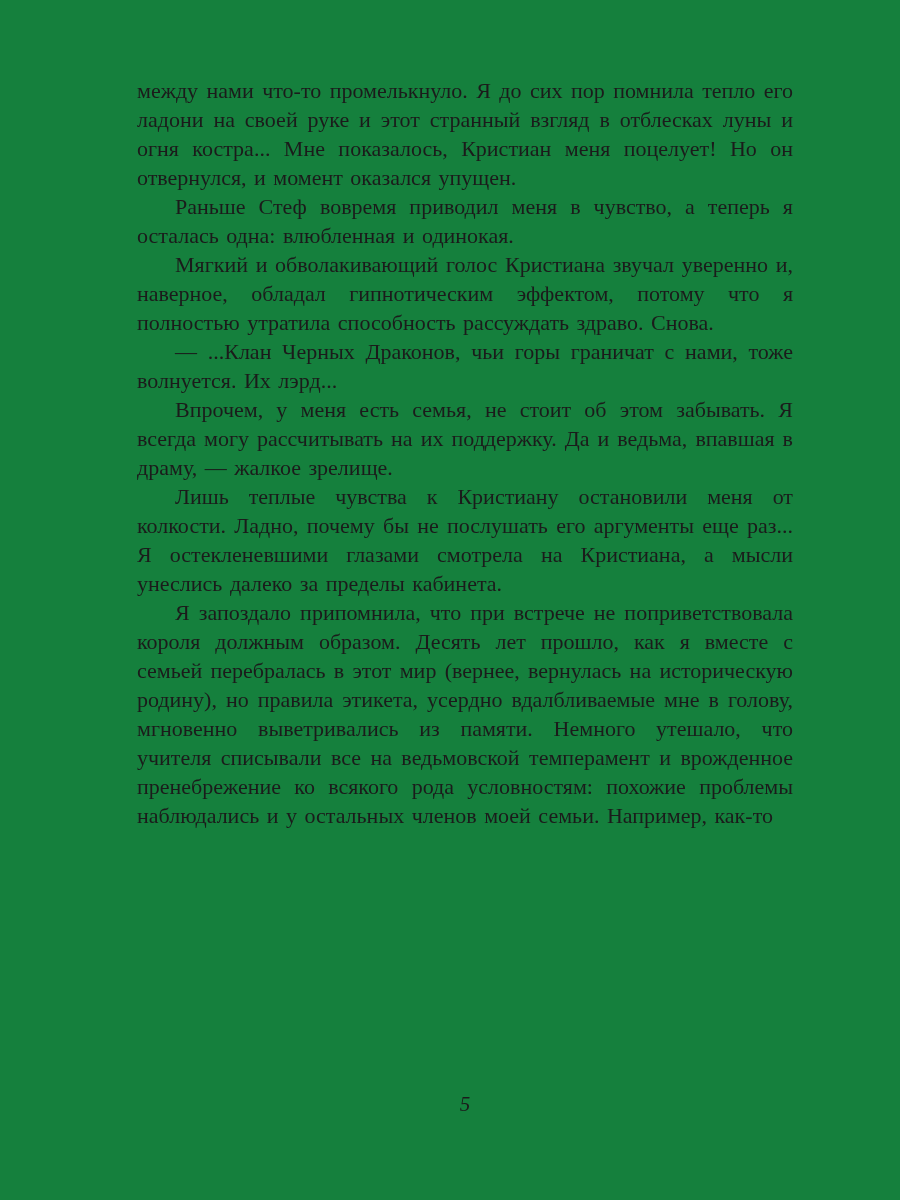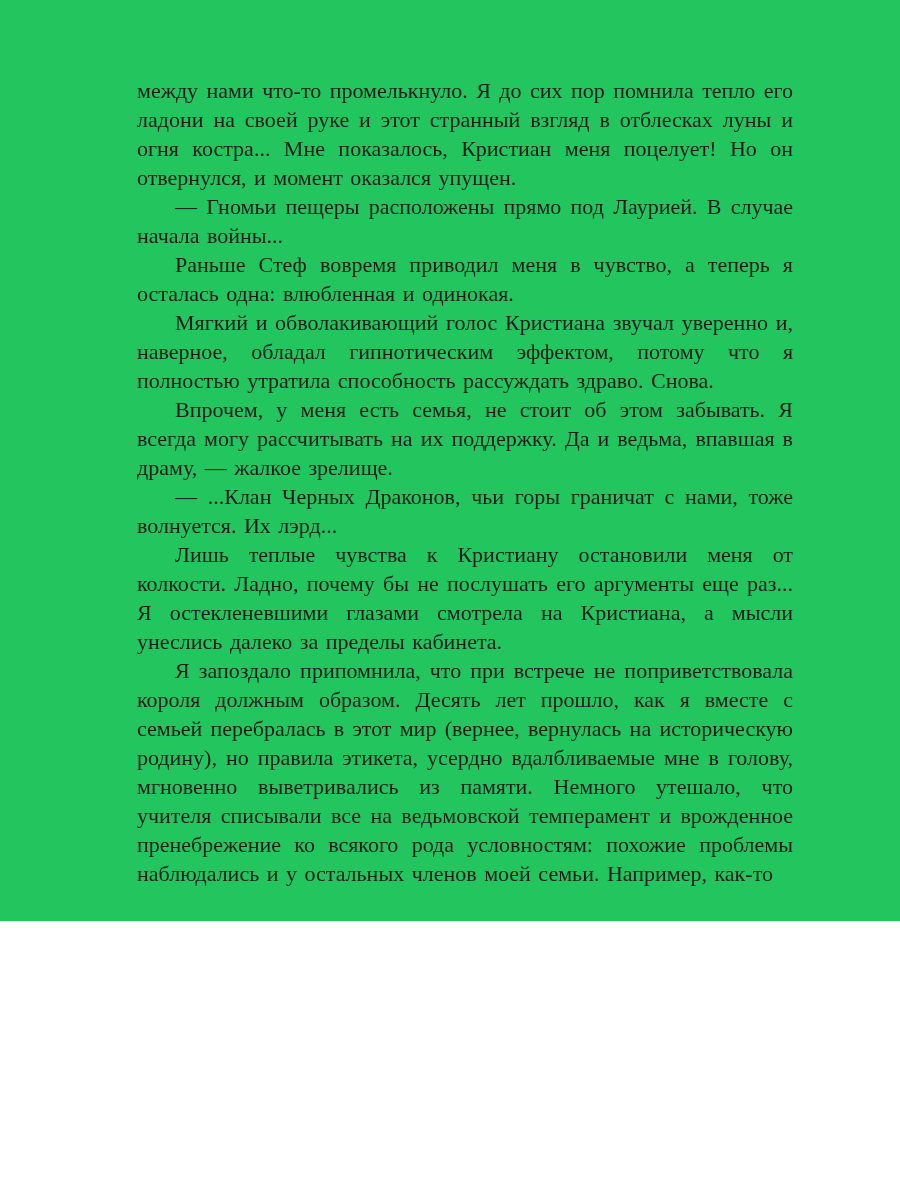--- a/index.html
+++ b/index.html
@@ -3,22 +3,22 @@
 <meta charset="utf-8">
 <style>
   html, body {
     margin: 0;
     padding: 0;
     background: #ffffff;
   }
   .page {
     position: relative;
     width: 900px;
-    height: 921px;
-    background: #22c55e;
+    height: 1200px;
+    background: #15803d;
     font-family: "Liberation Serif", "DejaVu Serif", serif;
     color: #1b1b1b;
     overflow: hidden;
   }
   .text-block {
     position: absolute;
     top: 76px;
     left: 137px;
     width: 656px;
   }
@@ -43,22 +43,21 @@
     font-style: italic;
     color: #1b1b1b;
   }
 </style>
 </head>
 <body>
 
 <div class="page">
   <div class="text-block">
     <p class="para no-indent">между нами что-то промелькнуло. Я до сих пор помнила тепло его ладони на своей руке и этот странный взгляд в отблесках луны и огня костра... Мне показалось, Кристиан меня поцелует! Но он отвернулся, и момент оказался упущен.</p>
-    <p class="para">— Гномьи пещеры расположены прямо под Лаурией. В случае начала войны...</p>
     <p class="para">Раньше Стеф вовремя приводил меня в чувство, а теперь я осталась одна: влюбленная и одинокая.</p>
     <p class="para">Мягкий и обволакивающий голос Кристиана звучал уверенно и, наверное, обладал гипнотическим эффектом, потому что я полностью утратила способность рассуждать здраво. Снова.</p>
+    <p class="para">— ...Клан Черных Драконов, чьи горы граничат с нами, тоже волнуется. Их лэрд...</p>
     <p class="para">Впрочем, у меня есть семья, не стоит об этом забывать. Я всегда могу рассчитывать на их поддержку. Да и ведьма, впавшая в драму, — жалкое зрелище.</p>
-    <p class="para">— ...Клан Черных Драконов, чьи горы граничат с нами, тоже волнуется. Их лэрд...</p>
     <p class="para">Лишь теплые чувства к Кристиану остановили меня от колкости. Ладно, почему бы не послушать его аргументы еще раз... Я остекленевшими глазами смотрела на Кристиана, а мысли унеслись далеко за пределы кабинета.</p>
     <p class="para">Я запоздало припомнила, что при встрече не поприветствовала короля должным образом. Десять лет прошло, как я вместе с семьей перебралась в этот мир (вернее, вернулась на историческую родину), но правила этикета, усердно вдалбливаемые мне в голову, мгновенно выветривались из памяти. Немного утешало, что учителя списывали все на ведьмовской темперамент и врожденное пренебрежение ко всякого рода условностям: похожие проблемы наблюдались и у остальных членов моей семьи. Например, как-то</p>
   </div>
   <div class="page-number">5</div>
 </div>
 
 </body></html>

